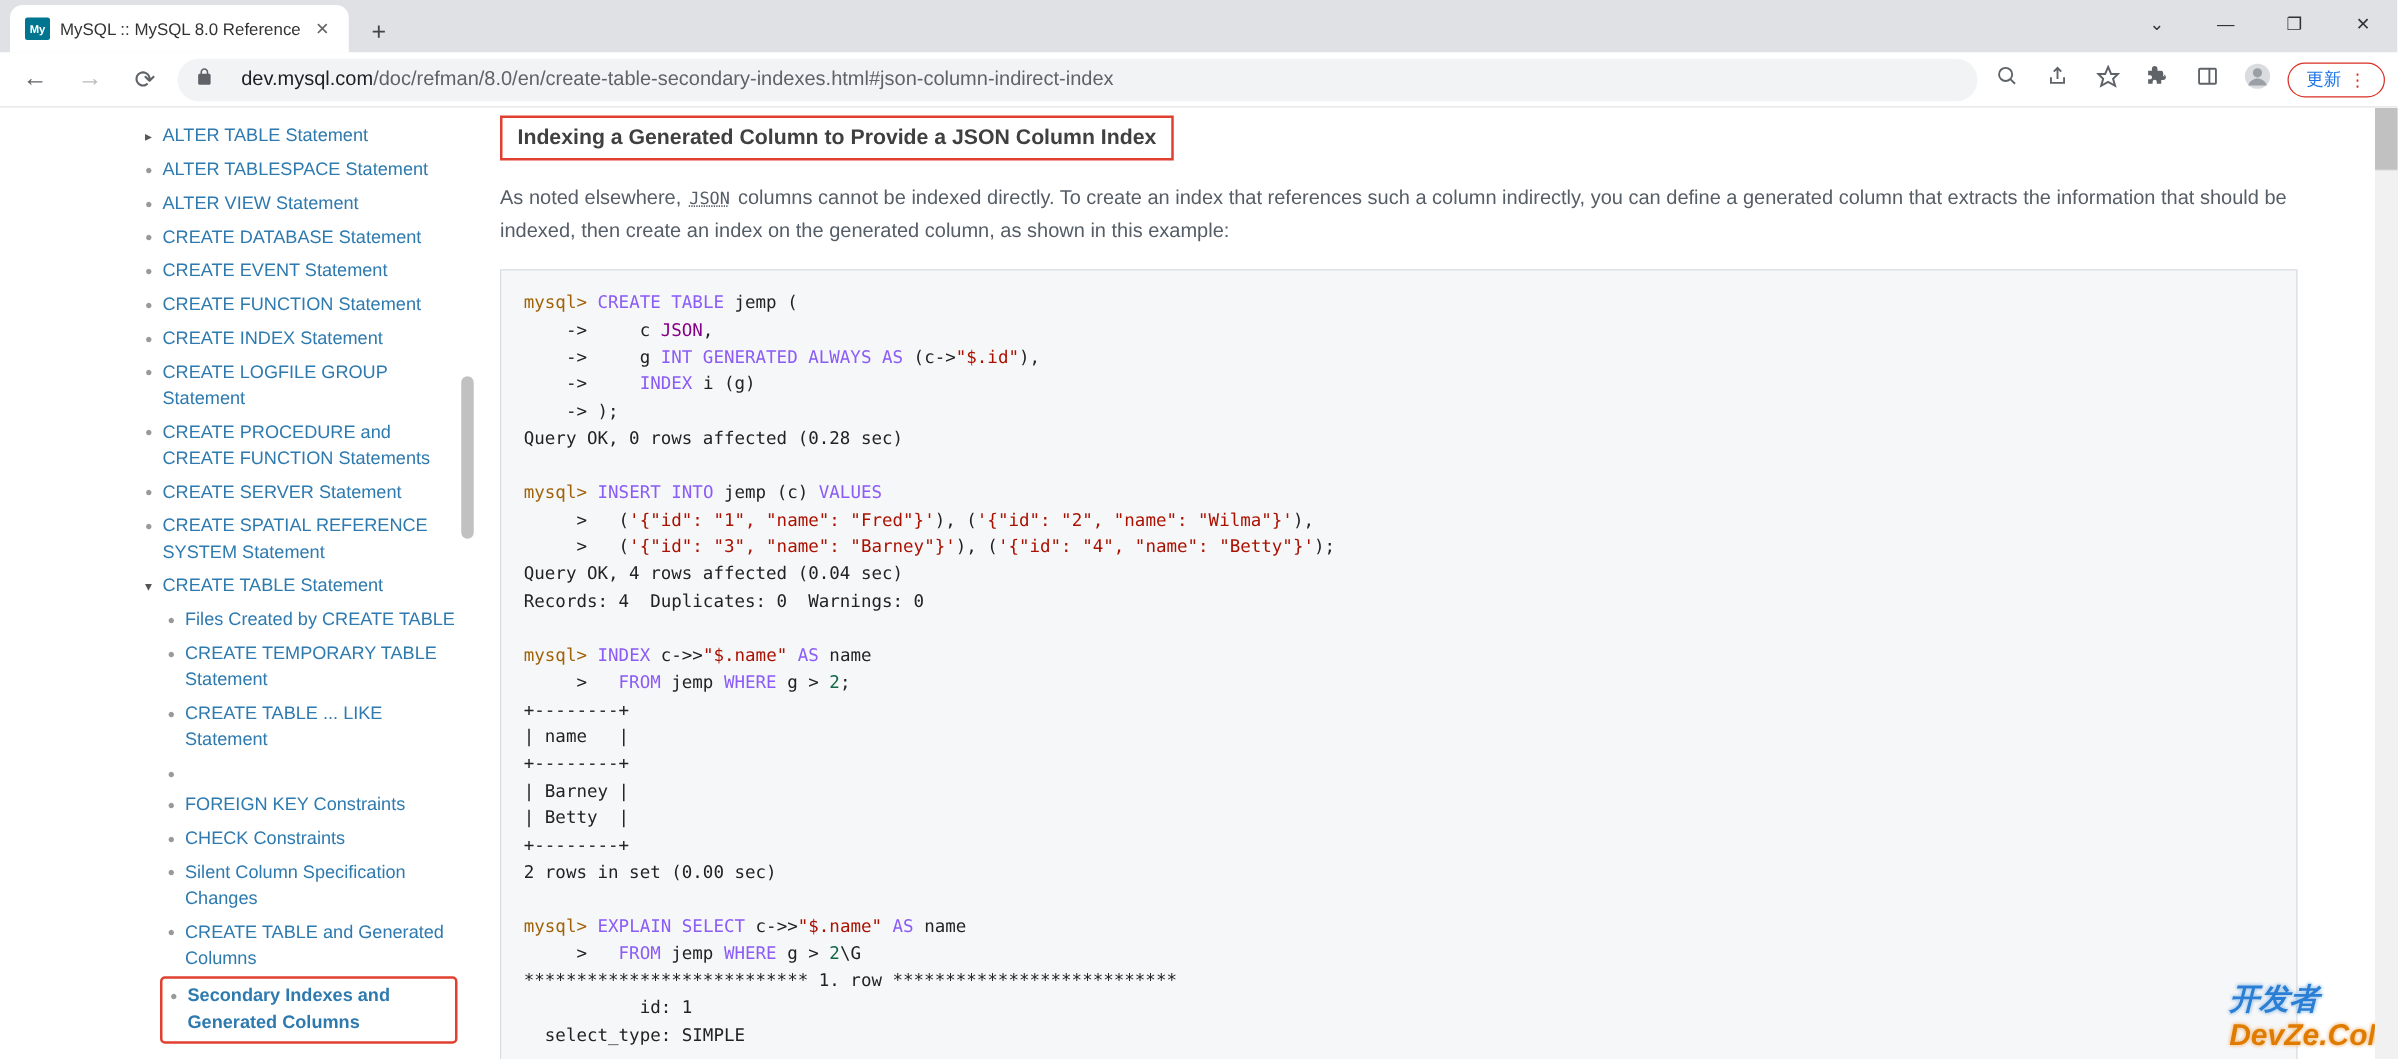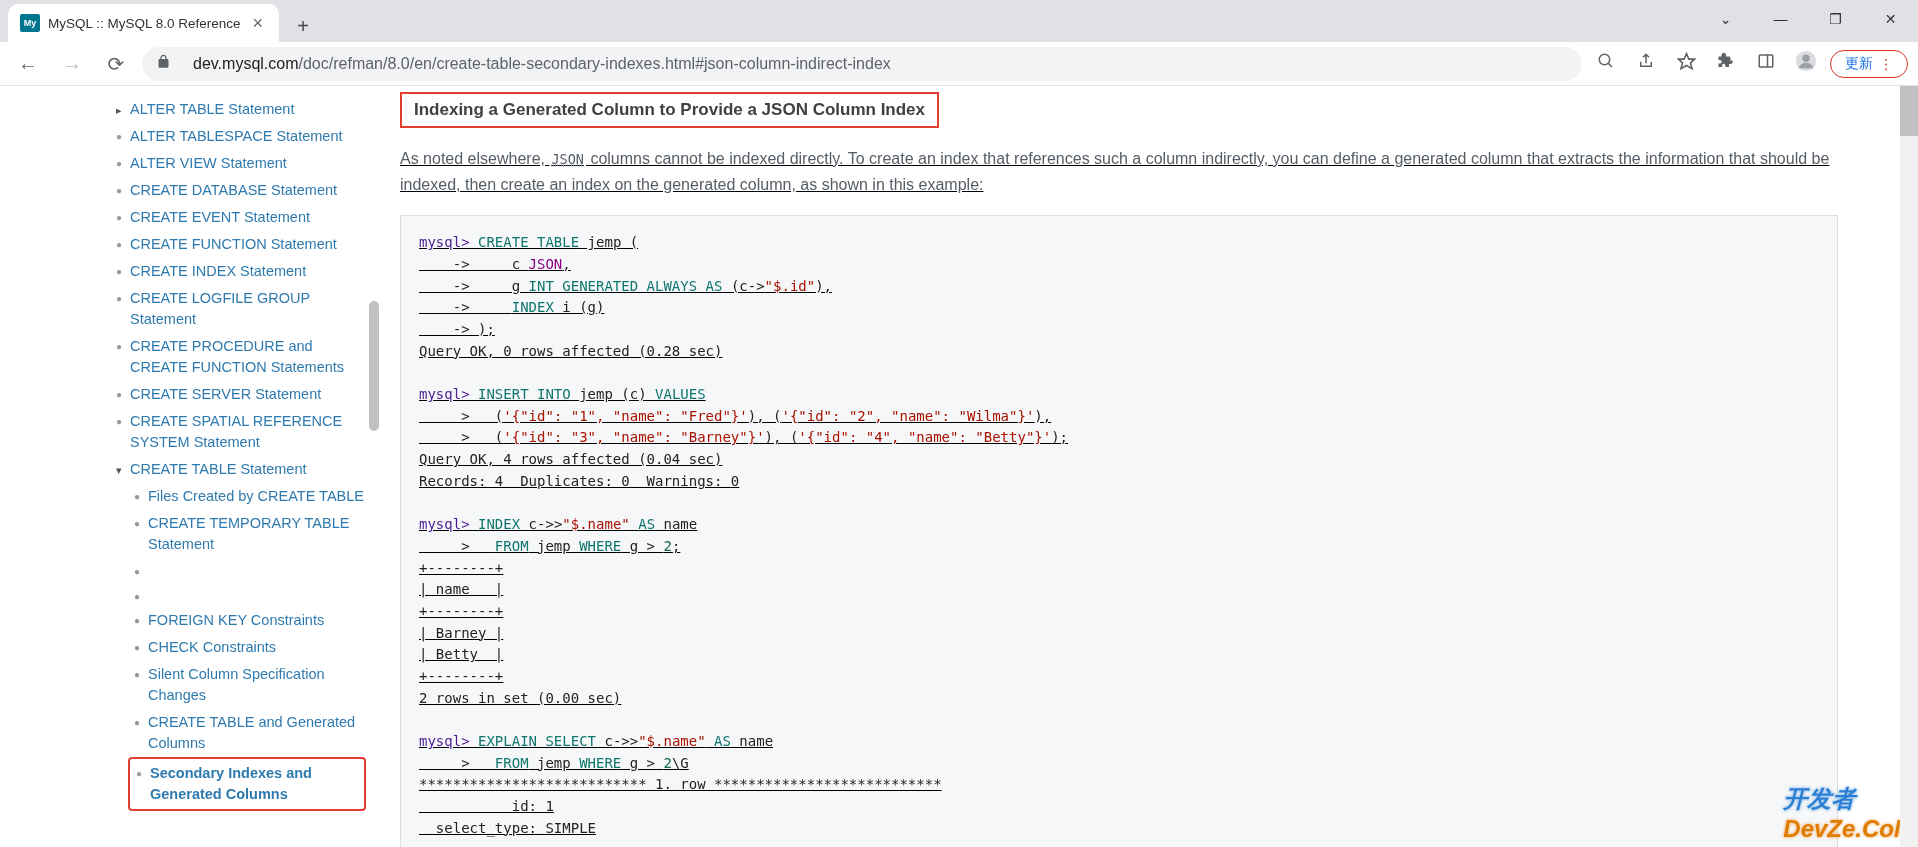--- a/index.html
+++ b/index.html
@@ -41,29 +41,29 @@
     .nav-item { display: flex; align-items: flex-start; padding: 3px 0; line-height: 1.45; }
     .nav-item.lvl-1 { margin-left: 6px; }
     .nav-item.lvl-2 { margin-left: 24px; }
     .nav-bullet { width: 14px; color: #999; font-size: 10px; flex-shrink: 0; padding-top: 4px; }
     .nav-bullet.caret { color: #555; font-size: 11px; }
     .nav-link { color: #2e7aaf; text-decoration: none; }
     .nav-item.active { border: 2px solid #e04030; border-radius: 4px; padding: 4px 6px; margin-left: 18px; }
     .nav-item.active .nav-link { font-weight: 700; }
     
     
-    .content { flex: 1; padding: 6px 80px 20px 20px; overflow-y: auto; position: relative; text-decoration: underline; }
+    .content { flex: 1; padding: 6px 80px 20px 20px; overflow-y: auto; position: relative; }
     .content-heading-box { border: 2.5px solid #e04030; padding: 6px 12px; margin-bottom: 18px; display: inline-block; min-width: 520px; }
     h3.section { font-size: 17px; font-weight: 700; color: #404040; }
     .prose { font-size: 16px; line-height: 1.6; color: #555d66; margin-bottom: 18px; }
     .code-small { font-family: Consolas, monospace; font-size: 13.5px; text-decoration: underline dotted; padding: 0 2px; }
     
     pre.sql-block { background: #f6f7f8; border: 1px solid #d9dee3; padding: 16px 18px; font-family: Consolas, Monaco, monospace; font-size: 14px; line-height: 1.55; color: #222; white-space: pre; overflow-x: auto; }
-    .tok-prompt { color: #4c1d95; }
-    .tok-kw { color: #0f766e; }
+    .tok-prompt { color: #a16207; }
+    .tok-kw { color: #8b5cf6; }
     .tok-type { color: #880088; }
     .tok-str { color: #aa1100; }
     .tok-num { color: #116644; }
     
     .watermark { position: absolute; right: 4px; bottom: 4px; font-family: Arial; font-size: 24px; font-style: italic; font-weight: 700; margin-top: 12px; }
     .watermark .t1 { color: #2a7fd4; text-shadow: 0 0 2px #fff, 0 0 3px #2a7fd4; }
     .watermark .t2 { color: #e07b00; text-shadow: 0 0 2px #fff, 0 0 3px #e07b00; }
     
     .page-scroll { position: absolute; right: 0; top: 86px; bottom: 0; width: 18px; background: #f1f1f1; }
     .page-scroll-thumb { background: #c1c1c1; width: 100%; }
@@ -195,20 +195,21 @@
         <div class="nav-item lvl-2">
           <span class="nav-bullet">●</span>
           <a class="nav-link" href="#">Files Created by CREATE TABLE</a>
         </div>
         <div class="nav-item lvl-2">
           <span class="nav-bullet">●</span>
           <a class="nav-link" href="#">CREATE TEMPORARY TABLE Statement</a>
         </div>
         <div class="nav-item lvl-2">
           <span class="nav-bullet">●</span>
+          <a class="nav-link" href="#">CREATE TABLE ... LIKE Statement</a>
         </div>
         <div class="nav-item lvl-2">
           <span class="nav-bullet">●</span>
         </div>
         <div class="nav-item lvl-2">
           <span class="nav-bullet">●</span>
           <a class="nav-link" href="#">FOREIGN KEY Constraints</a>
         </div>
         <div class="nav-item lvl-2">
           <span class="nav-bullet">●</span>

